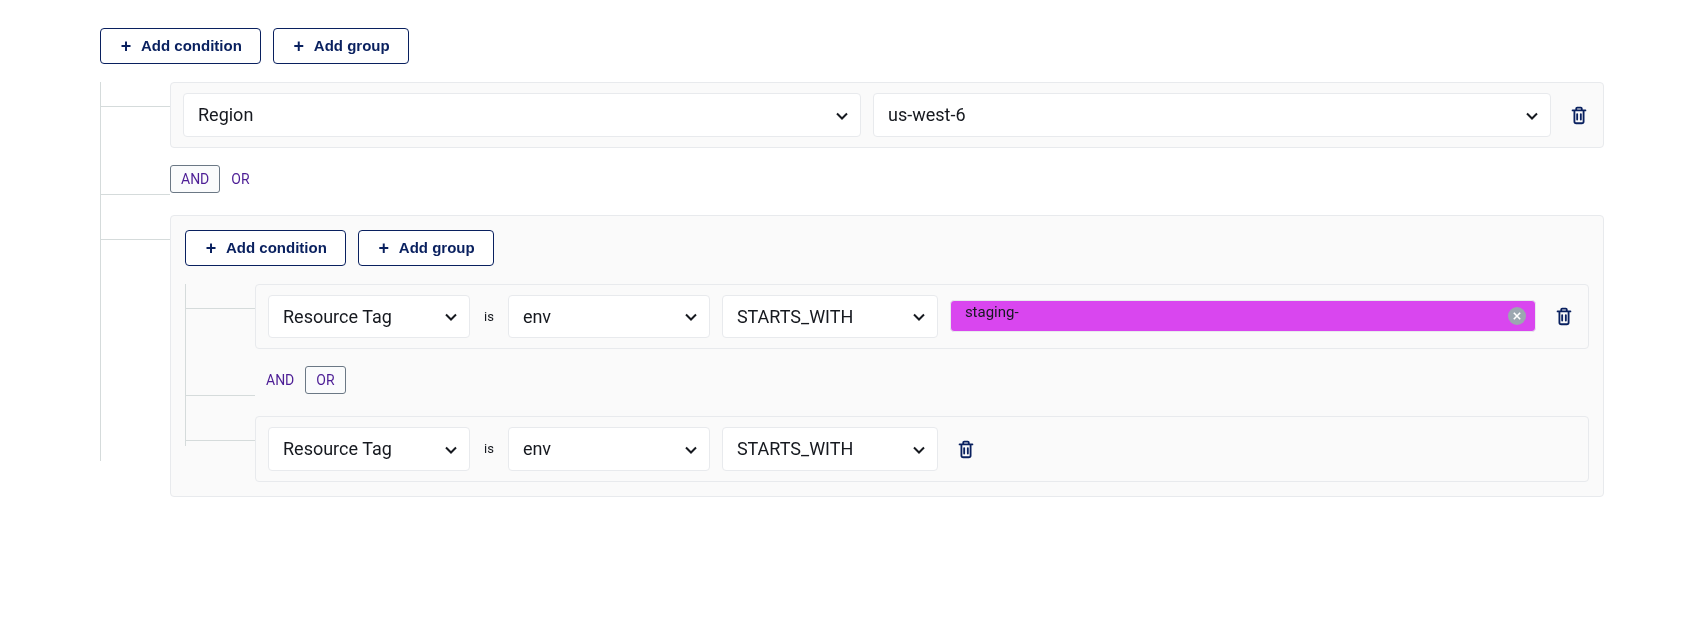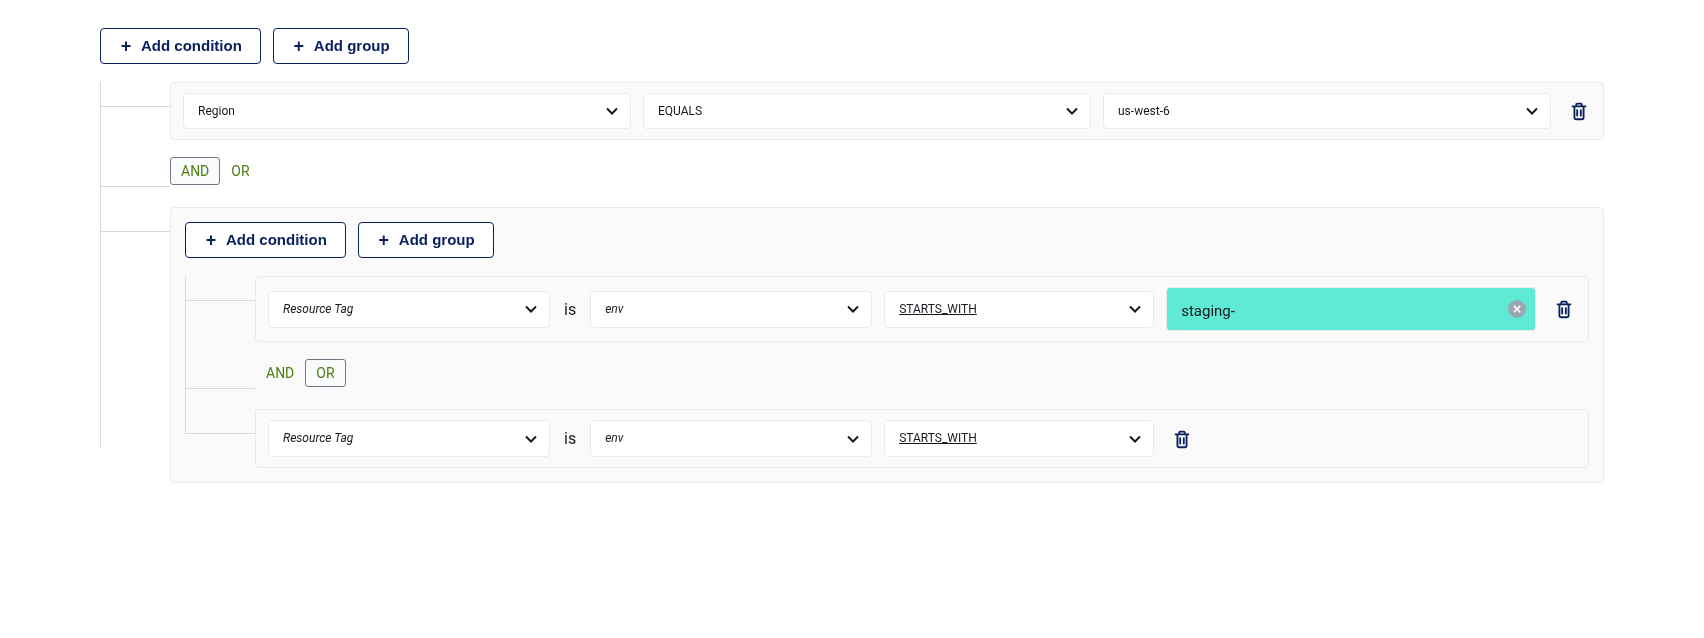--- a/index.html
+++ b/index.html
@@ -94,53 +94,53 @@
       padding: 14px;
     }
 
     
     .select {
       position: relative;
       background: #fff;
       border: 1px solid #e8eaed;
       border-radius: 4px;
       padding: 10px 36px 10px 14px;
-      font-size: 12px;
+      font-size: 18px;
       line-height: 1.2;
       cursor: pointer;
       white-space: nowrap;
       overflow: hidden;
     }
     .select.flex { flex: 1 1 0; }
     .select .chev {
       position: absolute;
       right: 10px; top: 50%;
       transform: translateY(-50%);
       width: 16px; height: 16px;
     }
-    .select.tag { width: 282px; flex: none; font-style: italic; }
-    .select.op  { width: 270px; flex: none; text-decoration: underline; }
+    .select.tag { width: 202px; flex: none; }
+    .select.op  { width: 216px; flex: none; }
 
     .static-word {
-      font-size: 16px;
+      font-size: 13px;
       color: #16191f;
       padding: 0 2px;
     }
 
     
     .input-wrap {
       position: relative;
       flex: 1 1 0;
     }
     .input {
       width: 100%;
-      background: #5eead4;
+      background: #d946ef;
       border: 1px solid #e8eaed;
       border-radius: 4px;
-      padding: 14px 36px 10px 14px;
+      padding: 2px 36px 10px 14px;
       font-size: 15px;
       line-height: 1.2;
     }
     .clear-btn {
       position: absolute;
       right: 10px; top: 50%;
       transform: translateY(-50%);
       width: 18px; height: 18px;
       border-radius: 50%;
       background: #9ba7b0;
@@ -165,21 +165,21 @@
       border-radius: 4px;
       overflow: visible;
     }
     .seg {
       font-size: 14px;
       font-weight: 400;
       padding: 5px 10px;
       border: 1px solid transparent;
       border-radius: 3px;
       cursor: pointer;
-      color: #4d7c0f;
+      color: #4c1d95;
       background: transparent;
     }
     .seg.active {
       border-color: #6b7885;
       background: #fafbfc;
     }
 
     svg.chevron { stroke: #16191f; }
   </style>
 </head>
@@ -216,26 +216,20 @@
 
     <div class="child-item">
       <div class="card">
         <div class="select flex">
           <span>Region</span>
           <span class="chev"><svg class="chevron" width="16" height="16">
                 <use href="#chev-down"></use>
               </svg></span>
         </div>
         <div class="select flex">
-          <span>EQUALS</span>
-          <span class="chev"><svg class="chevron" width="16" height="16">
-                <use href="#chev-down"></use>
-              </svg></span>
-        </div>
-        <div class="select flex">
           <span>us-west-6</span>
           <span class="chev"><svg class="chevron" width="16" height="16">
                 <use href="#chev-down"></use>
               </svg></span>
         </div>
         <div class="trash">
           <svg width="22" height="22">
               <use href="#trash-ico"></use>
             </svg>
         </div>

